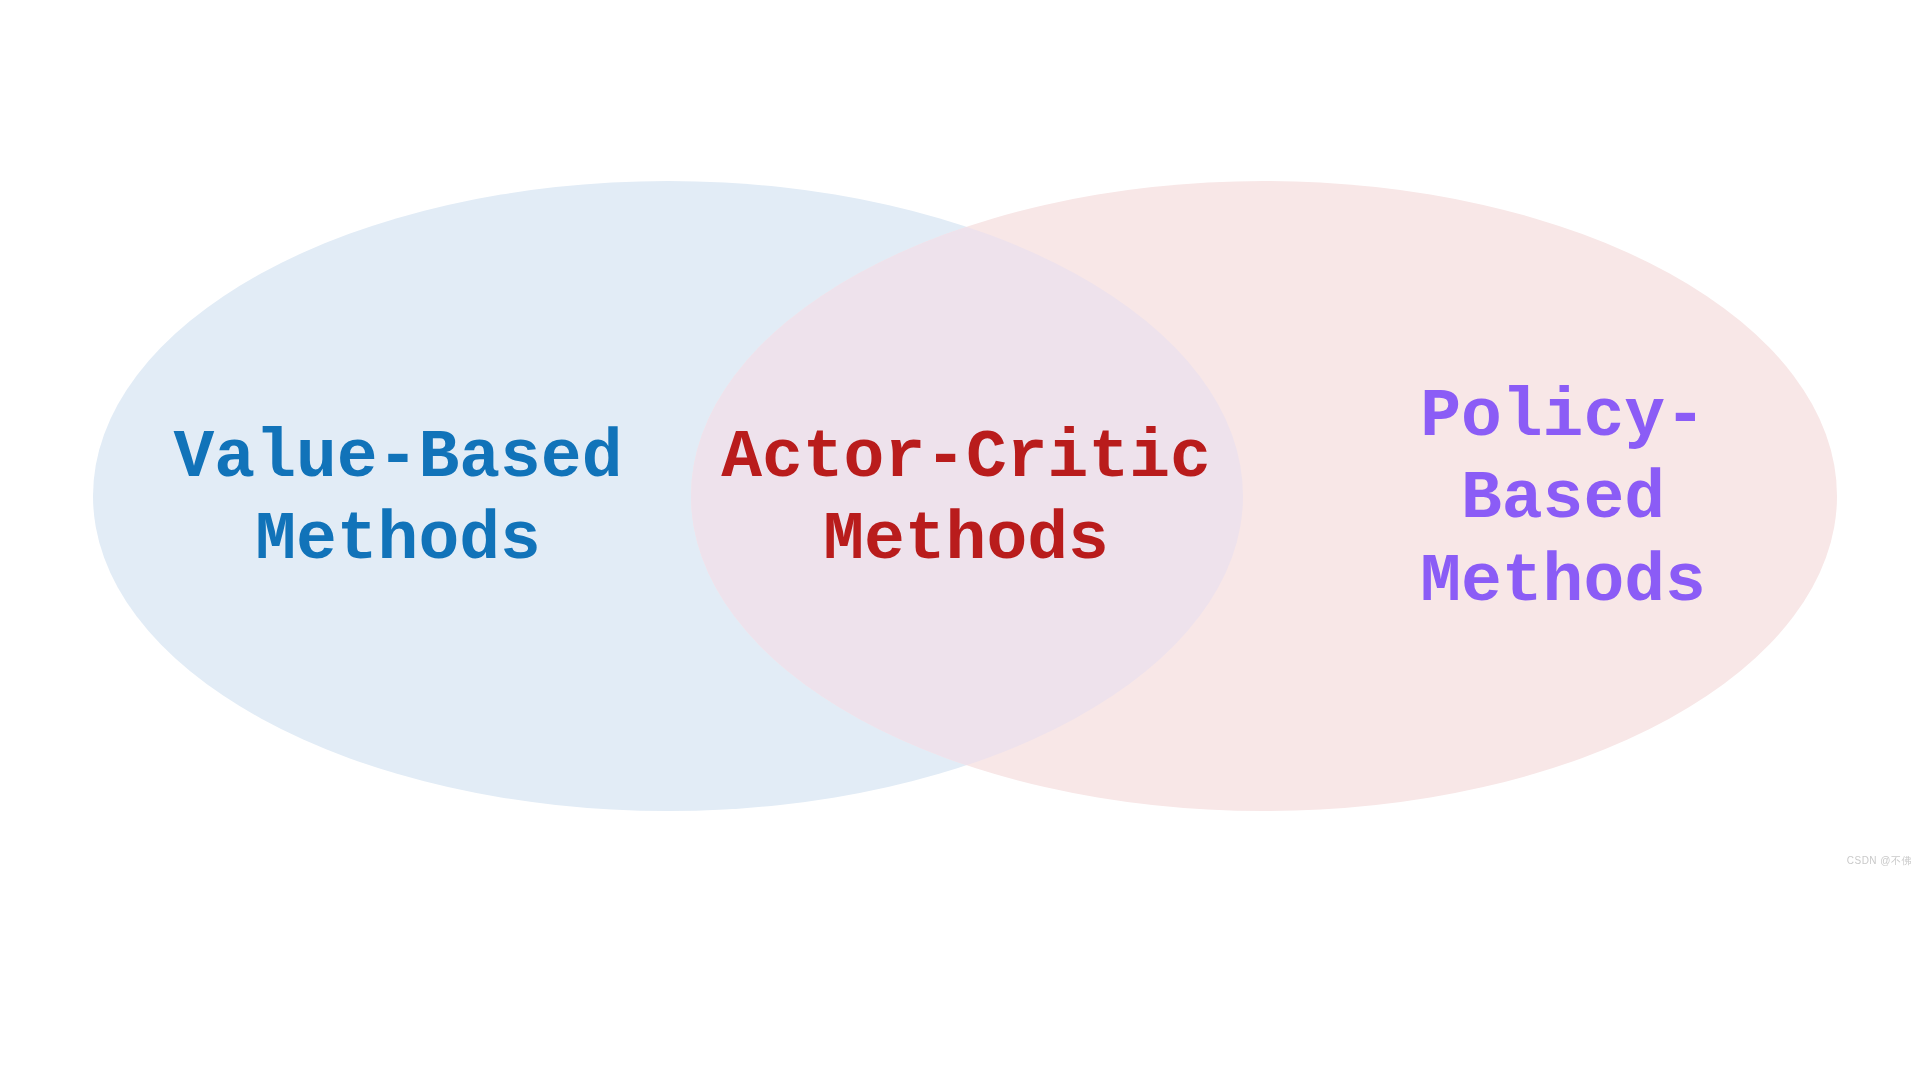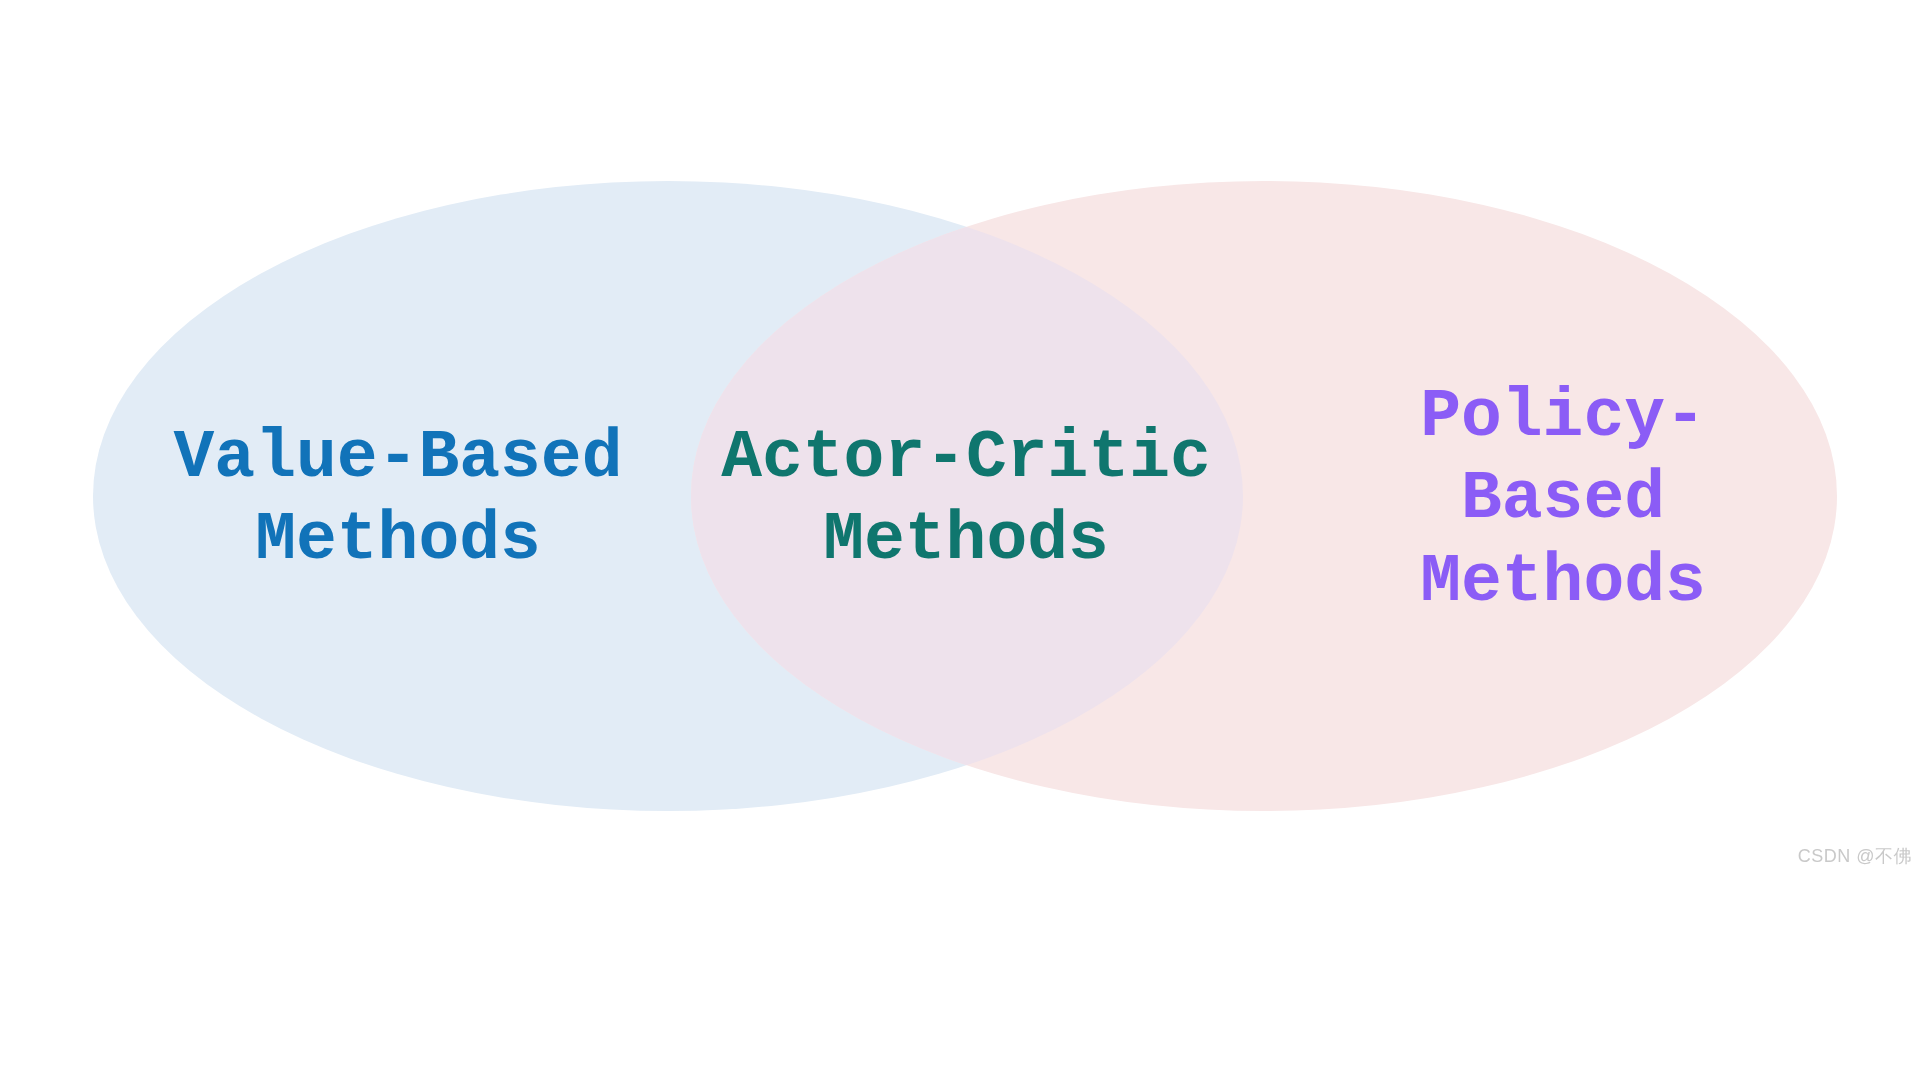--- a/index.html
+++ b/index.html
@@ -36,21 +36,21 @@
     letter-spacing: 0px;
   }
   .label-left   { left: 398px;  top: 499px; }
   .label-center { left: 966px;  top: 499px; }
   .label-right  { left: 1563px; top: 499px; }
   .watermark {
     position: absolute;
     right: 8px;
     bottom: 12px;
     font-family: "Liberation Sans", "DejaVu Sans", sans-serif;
-    font-size: 18px;
+    font-size: 10px;
     letter-spacing: 0.5px;
   }
 </style>
 </head>
 <body>
 
 <div class="stage">
 
   <svg class="venn-svg" viewBox="0 0 1920 1080" xmlns="http://www.w3.org/2000/svg">
     <defs>
@@ -61,21 +61,21 @@
     <ellipse cx="668" cy="496" rx="575" ry="315" fill="#e2ecf6"></ellipse>
     <ellipse cx="1264" cy="496" rx="573" ry="315" fill="#f8e7e7"></ellipse>
     <g clip-path="url(#clip-left-ellipse)">
       <ellipse cx="1264" cy="496" rx="573" ry="315" fill="#eee2ec"></ellipse>
     </g>
   </svg>
 
   <div class="set-label label-left" style="color: rgb(17, 115, 185);">Value-Based
 Methods</div>
 
-  <div class="set-label label-center" style="color: #0f766e;">Actor-Critic
+  <div class="set-label label-center" style="color: #b91c1c;">Actor-Critic
 Methods</div>
 
   <div class="set-label label-right" style="color: #8b5cf6;">Policy-Based
 Methods</div>
 
   <div class="watermark" style="color: rgb(201, 201, 201);">CSDN @不佛</div>
 
 </div>
 
 </body></html>

